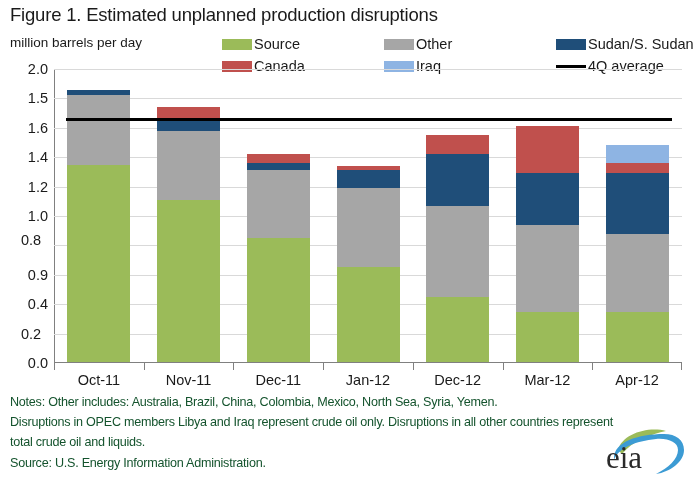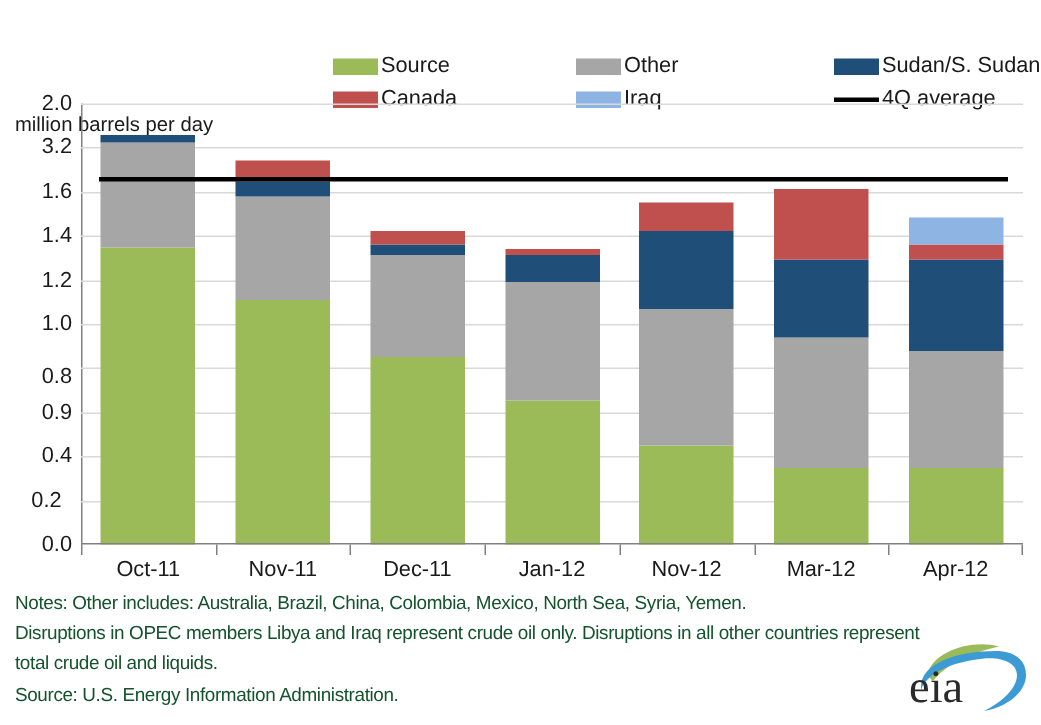--- a/index.html
+++ b/index.html
@@ -33,21 +33,20 @@
   }
 
   
   #axis-unit {
     position: absolute;
     left: 10px;
     top: 35px;
     font-size: 13.5px;
     color: #1a1a1a;
     white-space: nowrap;
-    margin-top: 40px;
   }
 
   
   #legend {
     position: absolute;
     left: 222px;
     top: 36px;
     width: 470px;
     height: 44px;
   }
@@ -208,20 +207,21 @@
     color: #2a2a2a;
     letter-spacing: 0px;
     line-height: 1;
   }
 </style>
 </head>
 <body>
 
 <div id="page">
 
+  <div id="chart-title">Figure 1. Estimated unplanned production disruptions</div>
 
   <div id="axis-unit">million barrels per day</div>
 
   <div id="legend">
     <div class="legend-item lg-col1 lg-row1">
       <span class="legend-swatch" style="background:#9BBB59"></span>
       <span class="legend-label">Source</span>
     </div>
     <div class="legend-item lg-col2 lg-row1">
       <span class="legend-swatch" style="background:#A6A6A6"></span>
@@ -315,35 +315,35 @@
         <div class="x-tick" style="left: 627px;"></div>
       </div>
     <div id="axis-baseline"></div>
   </div>
 
   <div id="ylabels">
       <div class="y-label" style="top: 363px;">0.0</div>
       <div class="y-label" style="top: 333.6px; text-align: center;">0.2</div>
       <div class="y-label" style="top: 304.2px;">0.4</div>
       <div class="y-label" style="top: 274.8px;">0.9</div>
-      <div class="y-label" style="top: 251px;">0.8</div>
+      <div class="y-label" style="top: 240px; text-align: center;">0.8</div>
       <div class="y-label" style="top: 216px;">1.0</div>
       <div class="y-label" style="top: 186.6px;">1.2</div>
       <div class="y-label" style="top: 157.2px;">1.4</div>
       <div class="y-label" style="top: 127.8px;">1.6</div>
-      <div class="y-label" style="top: 98.4px;">3.2</div>
+      <div class="y-label" style="top: 98.4px;">1.5</div>
       <div class="y-label" style="top: 69px;">2.0</div>
     </div>
 
   <div id="x-labels">
       <div class="x-label" style="left: 0px; width: 89.7143px;">Oct-11</div>
       <div class="x-label" style="left: 89.7143px; width: 89.7143px;">Nov-11</div>
       <div class="x-label" style="left: 179.429px; width: 89.7143px;">Dec-11</div>
       <div class="x-label" style="left: 269.143px; width: 89.7143px;">Jan-12</div>
-      <div class="x-label" style="left: 358.857px; width: 89.7143px;">Nov-12</div>
+      <div class="x-label" style="left: 358.857px; width: 89.7143px;">Dec-12</div>
       <div class="x-label" style="left: 448.571px; width: 89.7143px;">Mar-12</div>
       <div class="x-label" style="left: 538.286px; width: 89.7143px;">Apr-12</div>
     </div>
 
   <div id="notes">
     <div class="note-line">Notes: Other includes: Australia, Brazil, China, Colombia, Mexico, North Sea, Syria, Yemen.</div>
     <div class="note-line">Disruptions in OPEC members Libya and Iraq represent crude oil only. Disruptions in all other countries represent</div>
     <div class="note-line">total crude oil and liquids.</div>
     <div class="note-line" id="note-source">Source: U.S. Energy Information Administration.</div>
   </div>

